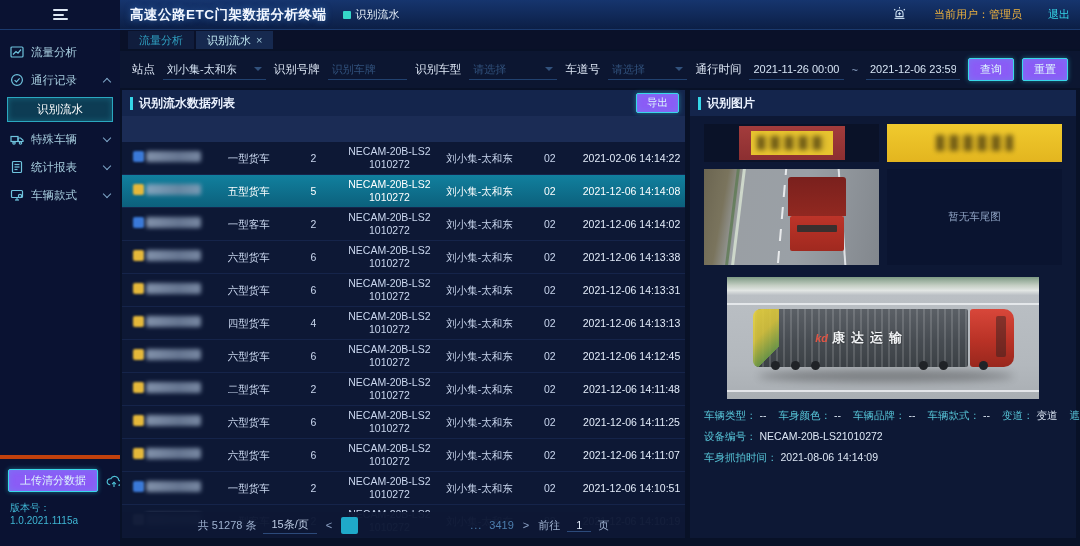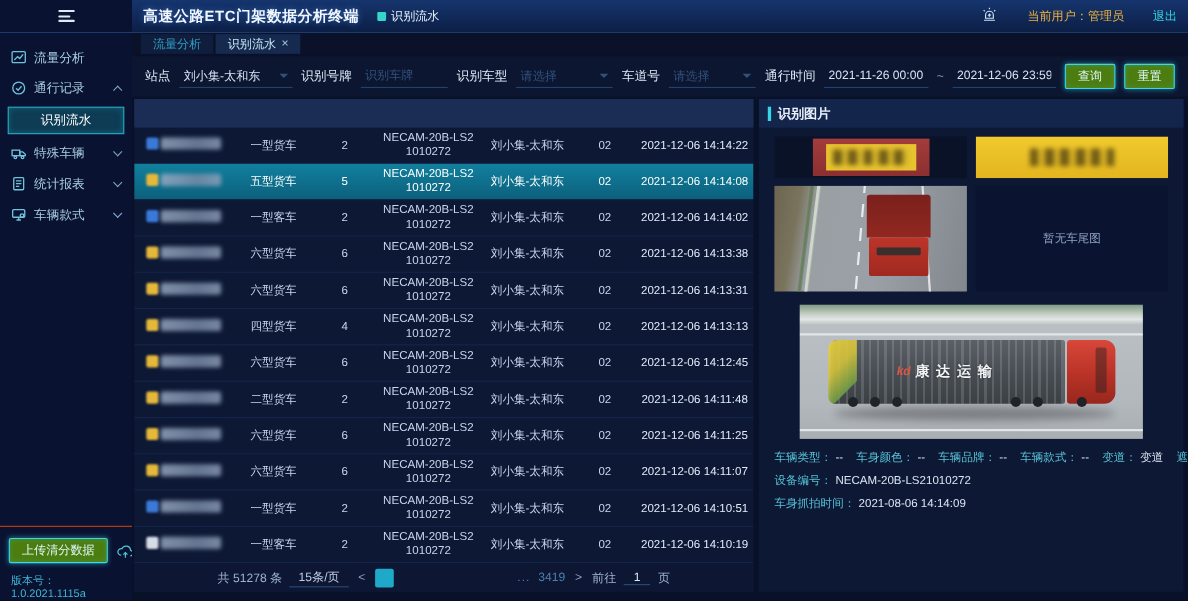--- a/index.html
+++ b/index.html
@@ -25,25 +25,25 @@
   .sidebar { width:120px; flex:none; background:#0a1232; display:flex; flex-direction:column; padding-top:8px; }
   .menu { display:flex; flex-direction:column; }
   .mitem { height:28px; display:flex; align-items:center; gap:7px; padding:0 10px; color:#a8cfe0; cursor:pointer; font-size:11.5px; }
   .mitem .micon { display:inline-flex; width:14px; justify-content:center; }
   .mitem .chevwrap { margin-left:auto; display:inline-flex; }
   .chev { width:6px; height:6px; display:inline-block; border-right:1.5px solid #7ea6c8; border-bottom:1.5px solid #7ea6c8; }
   .chev-down { transform:rotate(45deg); margin-top:-2px; }
   .chev-up { transform:rotate(-135deg); margin-top:3px; }
   .mitem.sub { margin:3px 7px; height:25px; justify-content:center; padding:0; font-size:11.5px; }
   .mitem.sub.active { border:1px solid #2aa8c0; background:#0d3c54; color:#ffffff; box-shadow:0 0 6px rgba(42,168,192,.35) inset; }
-  .sb-bottom { margin-top:auto; padding:10px 8px 0 8px; border-top:1px solid #c2410c; }
+  .sb-bottom { margin-top:auto; padding:10px 8px 20px 8px; border-top:4px solid #c2410c; }
   .upl-row { display:flex; align-items:center; gap:7px; }
   .version { margin-top:9px; color:#3fb6d4; font-size:10px; padding-left:2px; }
 
-  .btn { background:#4d7c0f; border:1px solid #38d8e8; color:#dbf8fc; border-radius:2px; font-size:11px; padding:3px 11px; cursor:pointer; box-shadow:0 0 5px rgba(56,216,232,.45), inset 0 0 6px rgba(56,216,232,.22); font-family:Liberation Mono, monospace; white-space:nowrap; }
+  .btn { background:#8b5cf6; border:1px solid #38d8e8; color:#dbf8fc; border-radius:2px; font-size:11px; padding:3px 11px; cursor:pointer; box-shadow:0 0 5px rgba(56,216,232,.45), inset 0 0 6px rgba(56,216,232,.22); font-family:Liberation Mono, monospace; white-space:nowrap; }
   .btn.small { padding:2px 10px; font-size:10.5px; }
 
   
   .main { flex:1; display:flex; flex-direction:column; min-width:0; background:#081127; }
   .tabbar { height:19px; display:flex; align-items:flex-end; gap:2px; background:#0a1129; padding-left:8px; }
   .tab { height:18px; display:flex; align-items:center; gap:5px; padding:0 11px; background:#101d3d; color:#2f9fc0; font-size:11px; cursor:pointer; }
   .tab.active { background:#16294f; color:#c4ebf4; }
   .tclose { color:#9fc6d8; font-size:11px; cursor:pointer; }
 
   .filterbar { height:37px; background:#0c1631; margin-top:2px; display:flex; align-items:center; gap:8px; padding:0 12px; }
@@ -307,20 +307,24 @@
       <span class="f-field w128">
         <input class="f-input" value="2021-12-06 23:59:59" style="">
       </span>
       <button class="btn">查询</button>
       <button class="btn">重置</button>
     </div>
 
     <div class="content">
 
       <section class="panel table-panel">
+        <div class="phead">
+          <span class="ptitle">识别流水数据列表</span>
+          <button class="btn small">导出</button>
+        </div>
         <div class="thead">
           <div class="th"></div>
             <div class="th"></div>
             <div class="th"></div>
             <div class="th"></div>
             <div class="th"></div>
             <div class="th"></div>
             <div class="th"></div>
         </div>
         <div class="tbody">
@@ -329,21 +333,21 @@
                 <span class="plate">
                   <i class="psq plate-blue"></i>
                   <i class="pblur"></i>
                 </span>
               </div>
               <div class="td">一型货车</div>
               <div class="td">2</div>
               <div class="td c-device">NECAM-20B-LS21010272</div>
               <div class="td">刘小集-太和东</div>
               <div class="td">02</div>
-              <div class="td c-time">2021-12-06 14:14:22</div>
+              <div class="td c-time">2021-02-06 14:14:22</div>
             </div>
             <div class="trow selected">
               <div class="td">
                 <span class="plate">
                   <i class="psq plate-yellow"></i>
                   <i class="pblur"></i>
                 </span>
               </div>
               <div class="td">五型货车</div>
               <div class="td">5</div>

